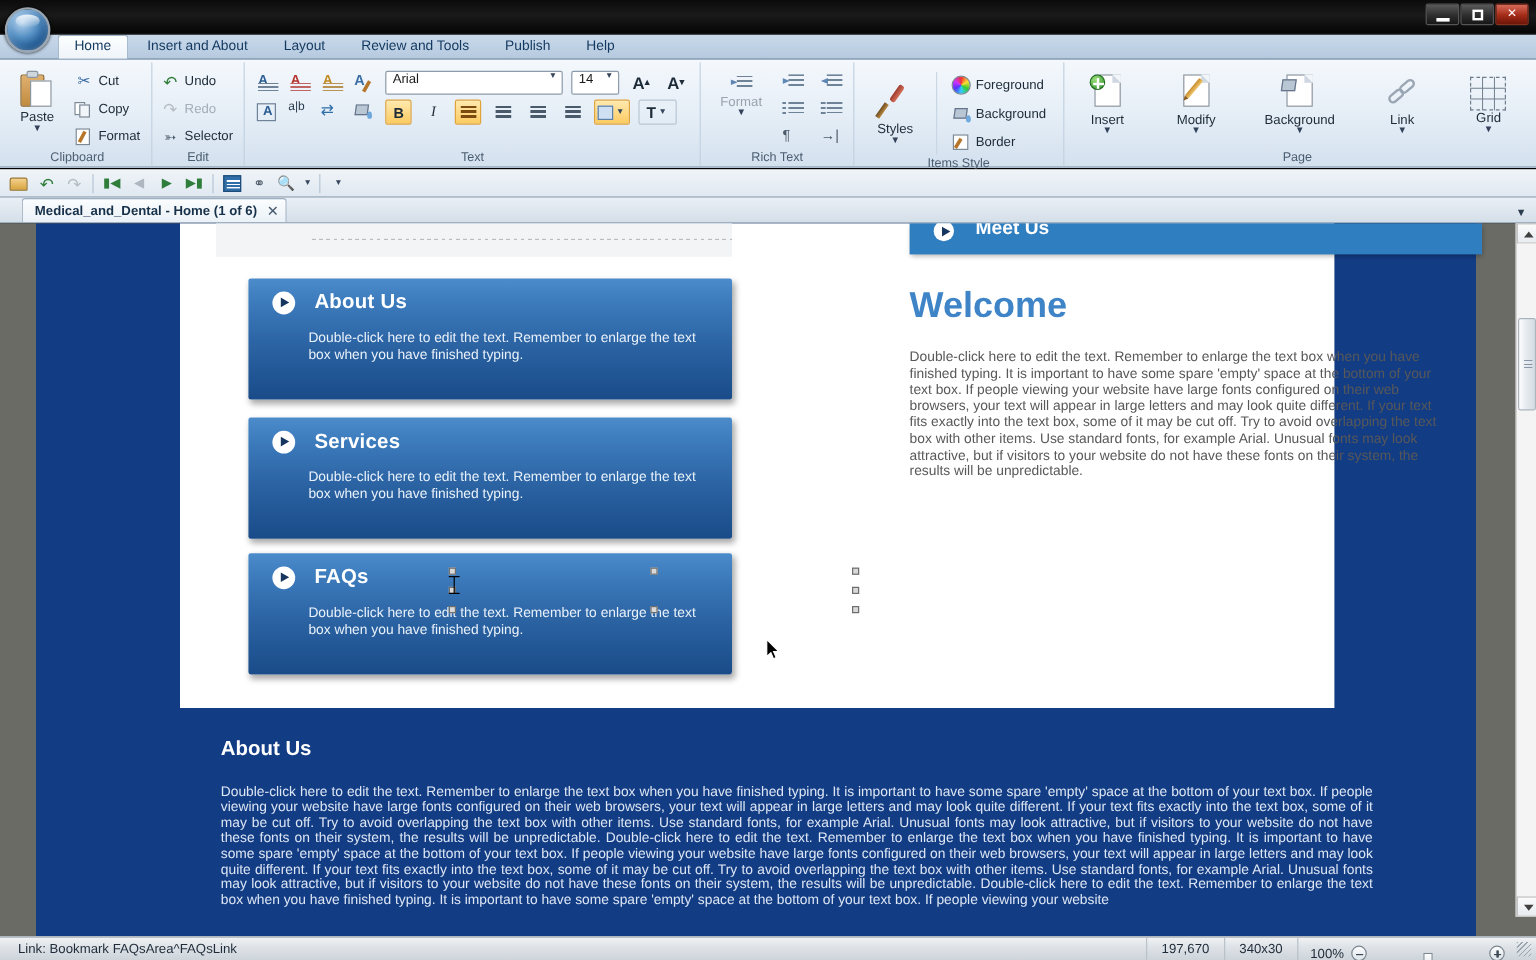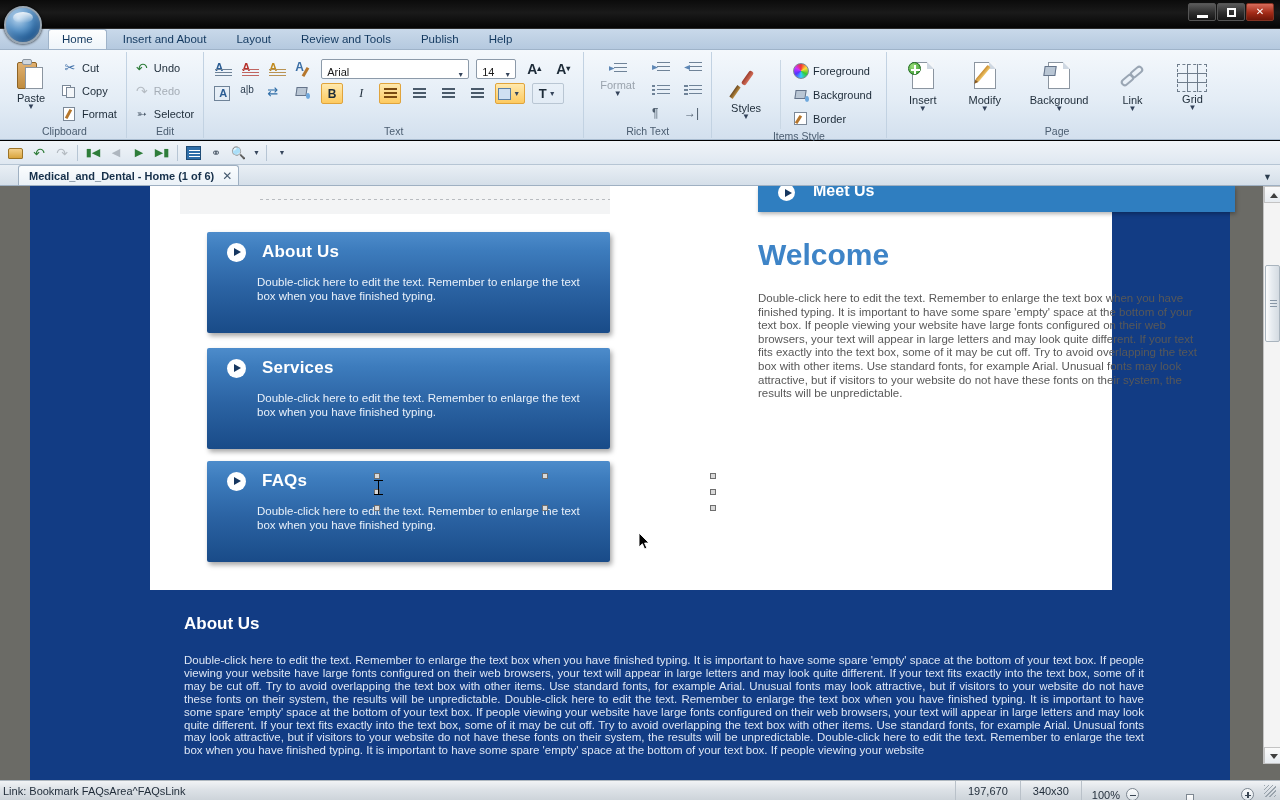--- a/index.html
+++ b/index.html
@@ -110,21 +110,21 @@
   .tA { width:20px;height:20px; border:1px solid transparent;}
   .tA .g1{position:absolute;left:1px;top:1px;font-size:11px;font-weight:bold;color:#2a5c93;}
   .tA .lines{position:absolute;left:1px;bottom:2px;width:17px;height:7px;
     background: repeating-linear-gradient(180deg,#6f8398 0,#6f8398 1px,transparent 1px,transparent 3px);}
   .tA.red .g1{color:#b5302b;} .tA.red .lines{background: repeating-linear-gradient(180deg,#c06561 0,#c06561 1px,transparent 1px,transparent 3px);}
   .tA.gold .g1{color:#c08a1e;} .tA.gold .lines{background: repeating-linear-gradient(180deg,#b99354 0,#b99354 1px,transparent 1px,transparent 3px);}
   .tbtn { width:22px;height:21px; display:flex;align-items:center;justify-content:center; border:1px solid transparent; border-radius:2px; font-size:12px; color:#1d2b38;}
   .tbtn.on { background: linear-gradient(180deg,#ffe9ae 0%,#fdca60 100%); border-color:#e0a43c;}
   .fontbox {
     width: 148px; height: 20px; background:#fff; border:1px solid #8c9aa9; border-radius:2px;
-    display:flex; align-items:flex-end; padding:0 2px 0 5px; font-size:11px; color:#1a1a1a;
+    display:flex; align-items:flex-start; padding:0 2px 0 5px; font-size:11px; color:#1a1a1a;
   }
   .fontbox .v{flex:1; white-space:nowrap; overflow:hidden;}
   .sizebox { width: 40px; }
   .ddarrow { font-size:7px; color:#36465c; padding:0 2px;}
   .bigA { font-size:14px; font-weight:bold; color:#1d2b38; }
   .bigA sup{font-size:8px;}
 
   .ic-brush{width:34px;height:34px;}
   .ic-brush .h{position:absolute;left:4px;top:18px;width:4px;height:14px;background:linear-gradient(90deg,#6b4a22,#b8893d);transform:rotate(35deg);}
   .ic-brush .f{position:absolute;left:16px;top:3px;width:5px;height:16px;background:linear-gradient(90deg,#9c3b2c,#d4705a);transform:rotate(35deg);border-radius:2px;}
@@ -253,21 +253,21 @@
   .sbtn i{position:absolute;left:5px;top:6px;border-style:solid;font-style:normal;}
   .sbtn.up i{border-width:0 4px 5px 4px;border-color:transparent transparent #3f3f3f transparent;}
   .sbtn.dn i{border-width:5px 4px 0 4px;border-color:#3f3f3f transparent transparent transparent;}
 
   
   .statusbar{
     position:absolute;bottom:0;left:0;width:1280px;height:20px;
     background:linear-gradient(180deg,#f1f3f5 0%,#dde2e7 45%,#cdd4da 100%);
     border-top:1px solid #aeb7bf; display:flex; align-items:center;
   }
-  .st-link{font-size:11px;color:#1f2b38;padding-left:3px;}
+  .st-link{font-size:11px;color:#1f2b38;padding-left:15px;}
   .st-right{position:absolute;right:4px;top:0;height:20px;display:flex;align-items:center;gap:0;}
   .st-cell{font-size:11px;color:#1f2b38;padding:0 12px;border-left:1px solid #b9c1c9;height:20px;line-height:20px;}
   .zoomwrap{display:flex;align-items:flex-end;gap:6px;padding:0 6px 0 10px;border-left:1px solid #b9c1c9;height:20px;}
   .zpct{font-size:11px;color:#1f2b38;}
   .zbtn{width:13px;height:13px;border-radius:50%;border:1px solid #7d8791;background:linear-gradient(180deg,#fbfcfd,#dfe5ea);position:relative;}
   .zbtn i{position:absolute;background:#3b4754;}
   .zbtn .h{left:2.5px;top:5.5px;width:6px;height:1.5px;}
   .zbtn .v{left:5.2px;top:3px;width:1.5px;height:6px;}
   .ztrack{width:90px;height:1px;background:#9aa4ad;position:relative;}
   .zthumb{position:absolute;left:41px;top:-6px;width:8px;height:13px;background:linear-gradient(180deg,#fdfdfd,#dfe5ea);border:1px solid #7d8791;
@@ -496,21 +496,21 @@
                 <span class="pn"></span>
               </span>
             <span>Border</span>
           </div>
         </div>
       </div>
       <div class="group-label">Items Style</div>
     </div>
 
     <div class="group" style="padding-left:12px;padding-right:12px;border-right:none;">
-      <div class="grow" style="gap:14px;padding-top:4px;">
+      <div class="grow" style="gap:26px;padding-top:4px;">
         <div class="bigbtn">
           <span class="icn ic-page">
               <span class="pg"></span>
               <span class="badge-add"></span>
             </span>
           <span class="lbl">Insert</span>
           <span class="caret">▼</span>
         </div>
         <div class="bigbtn">
           <span class="icn ic-page">

